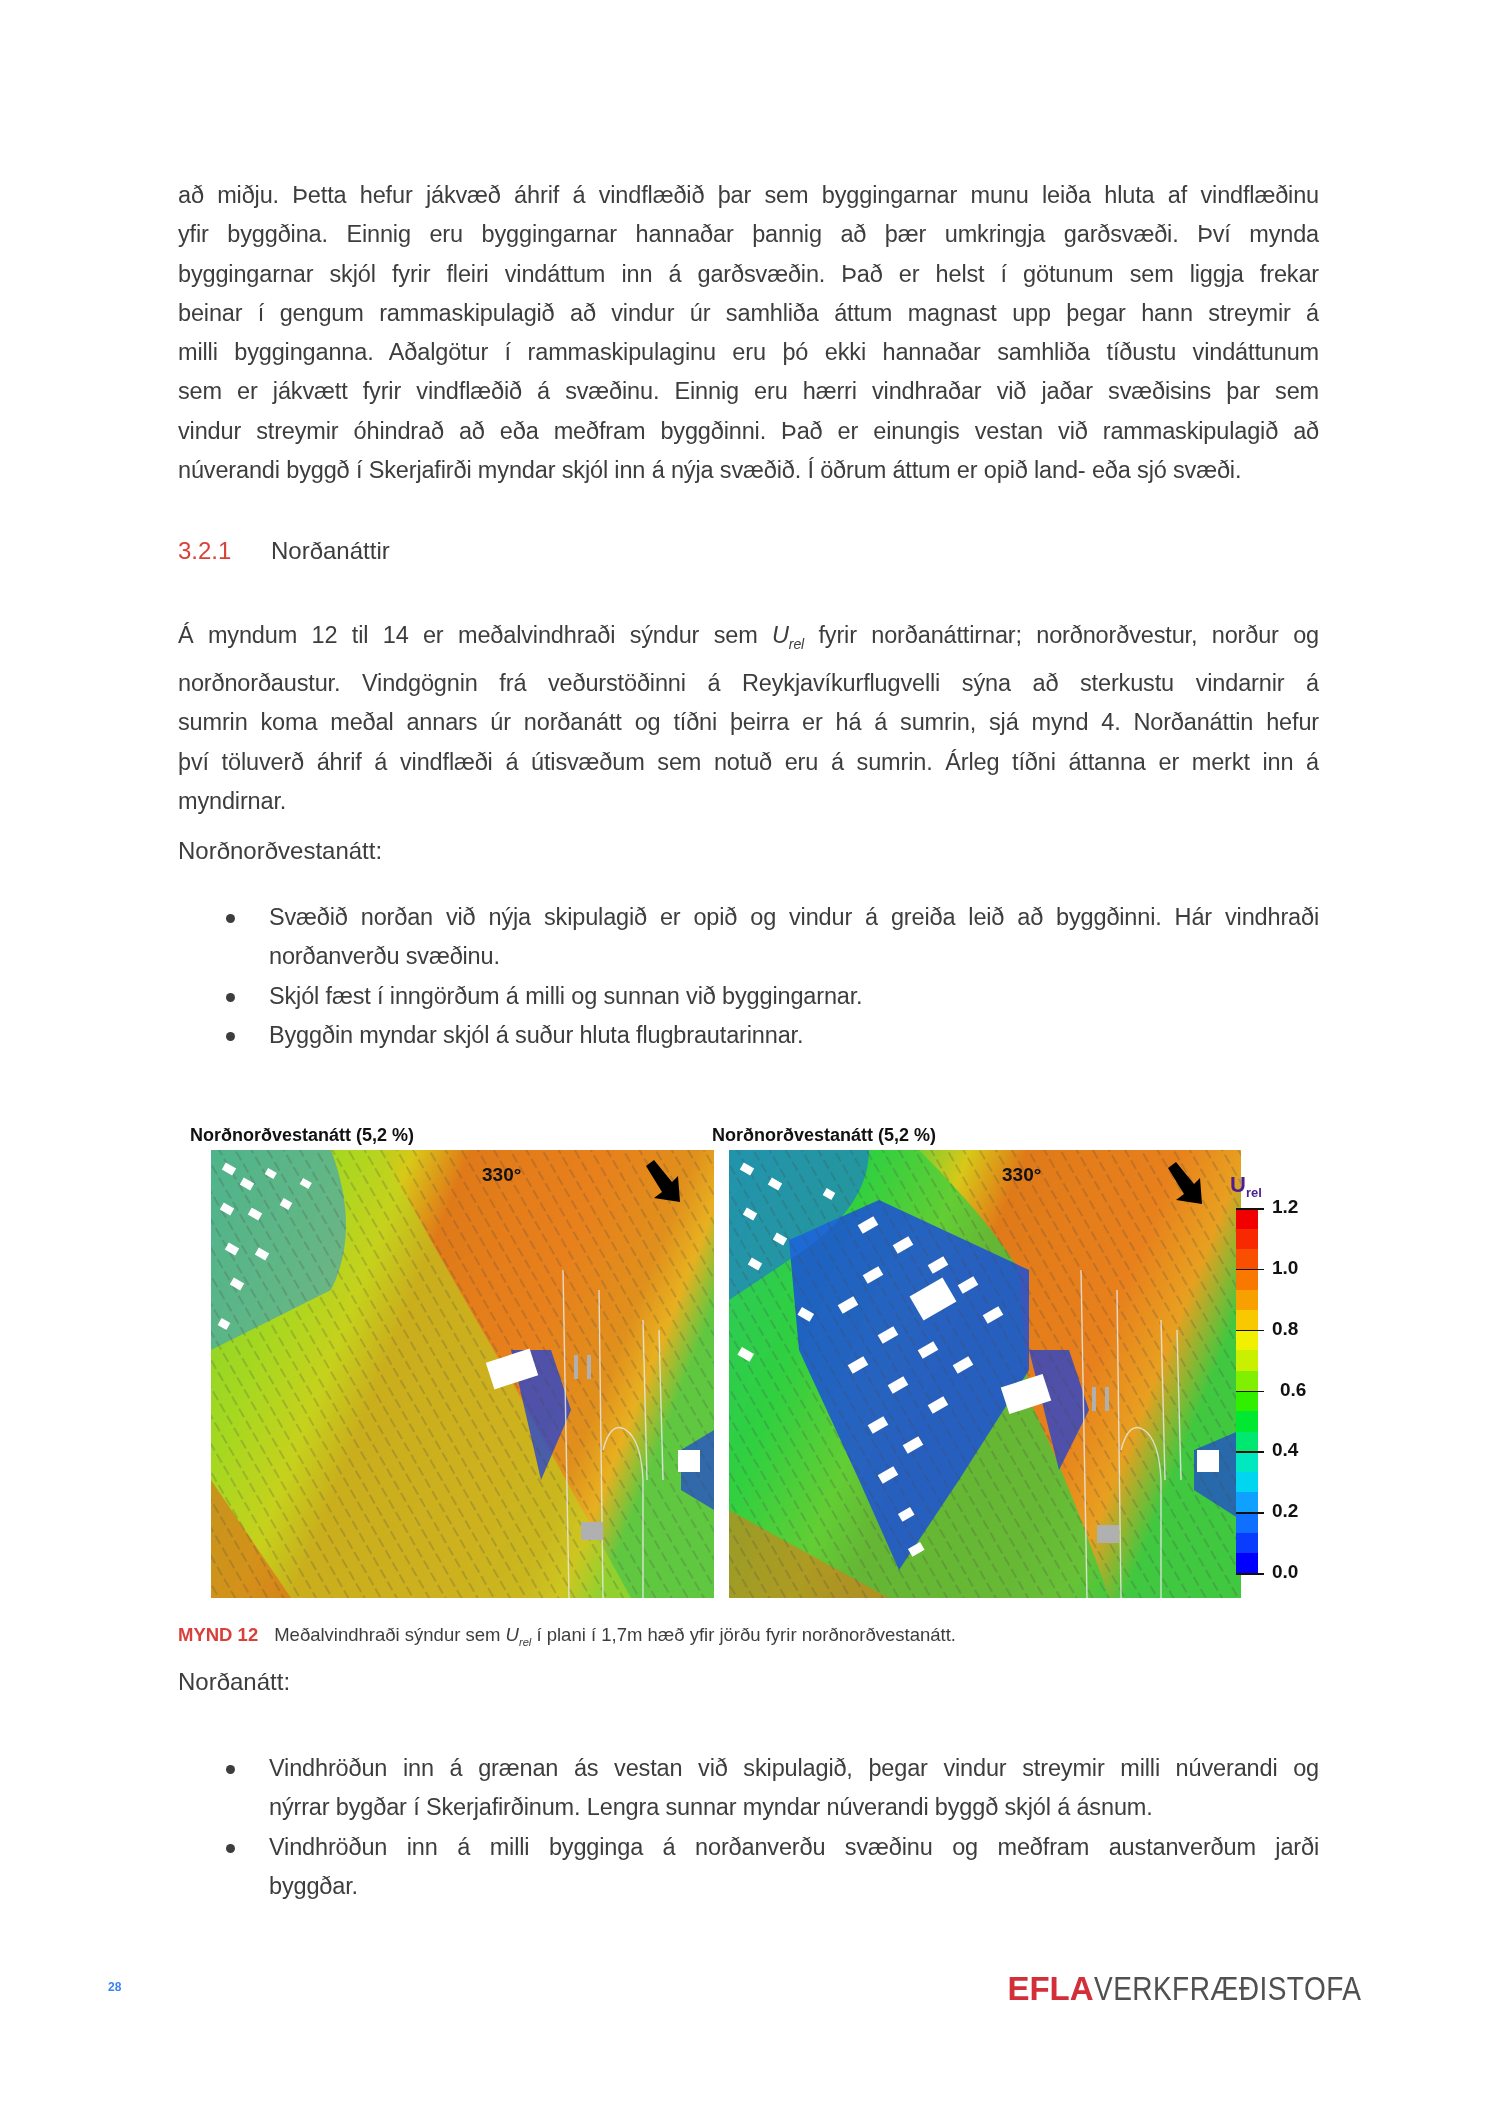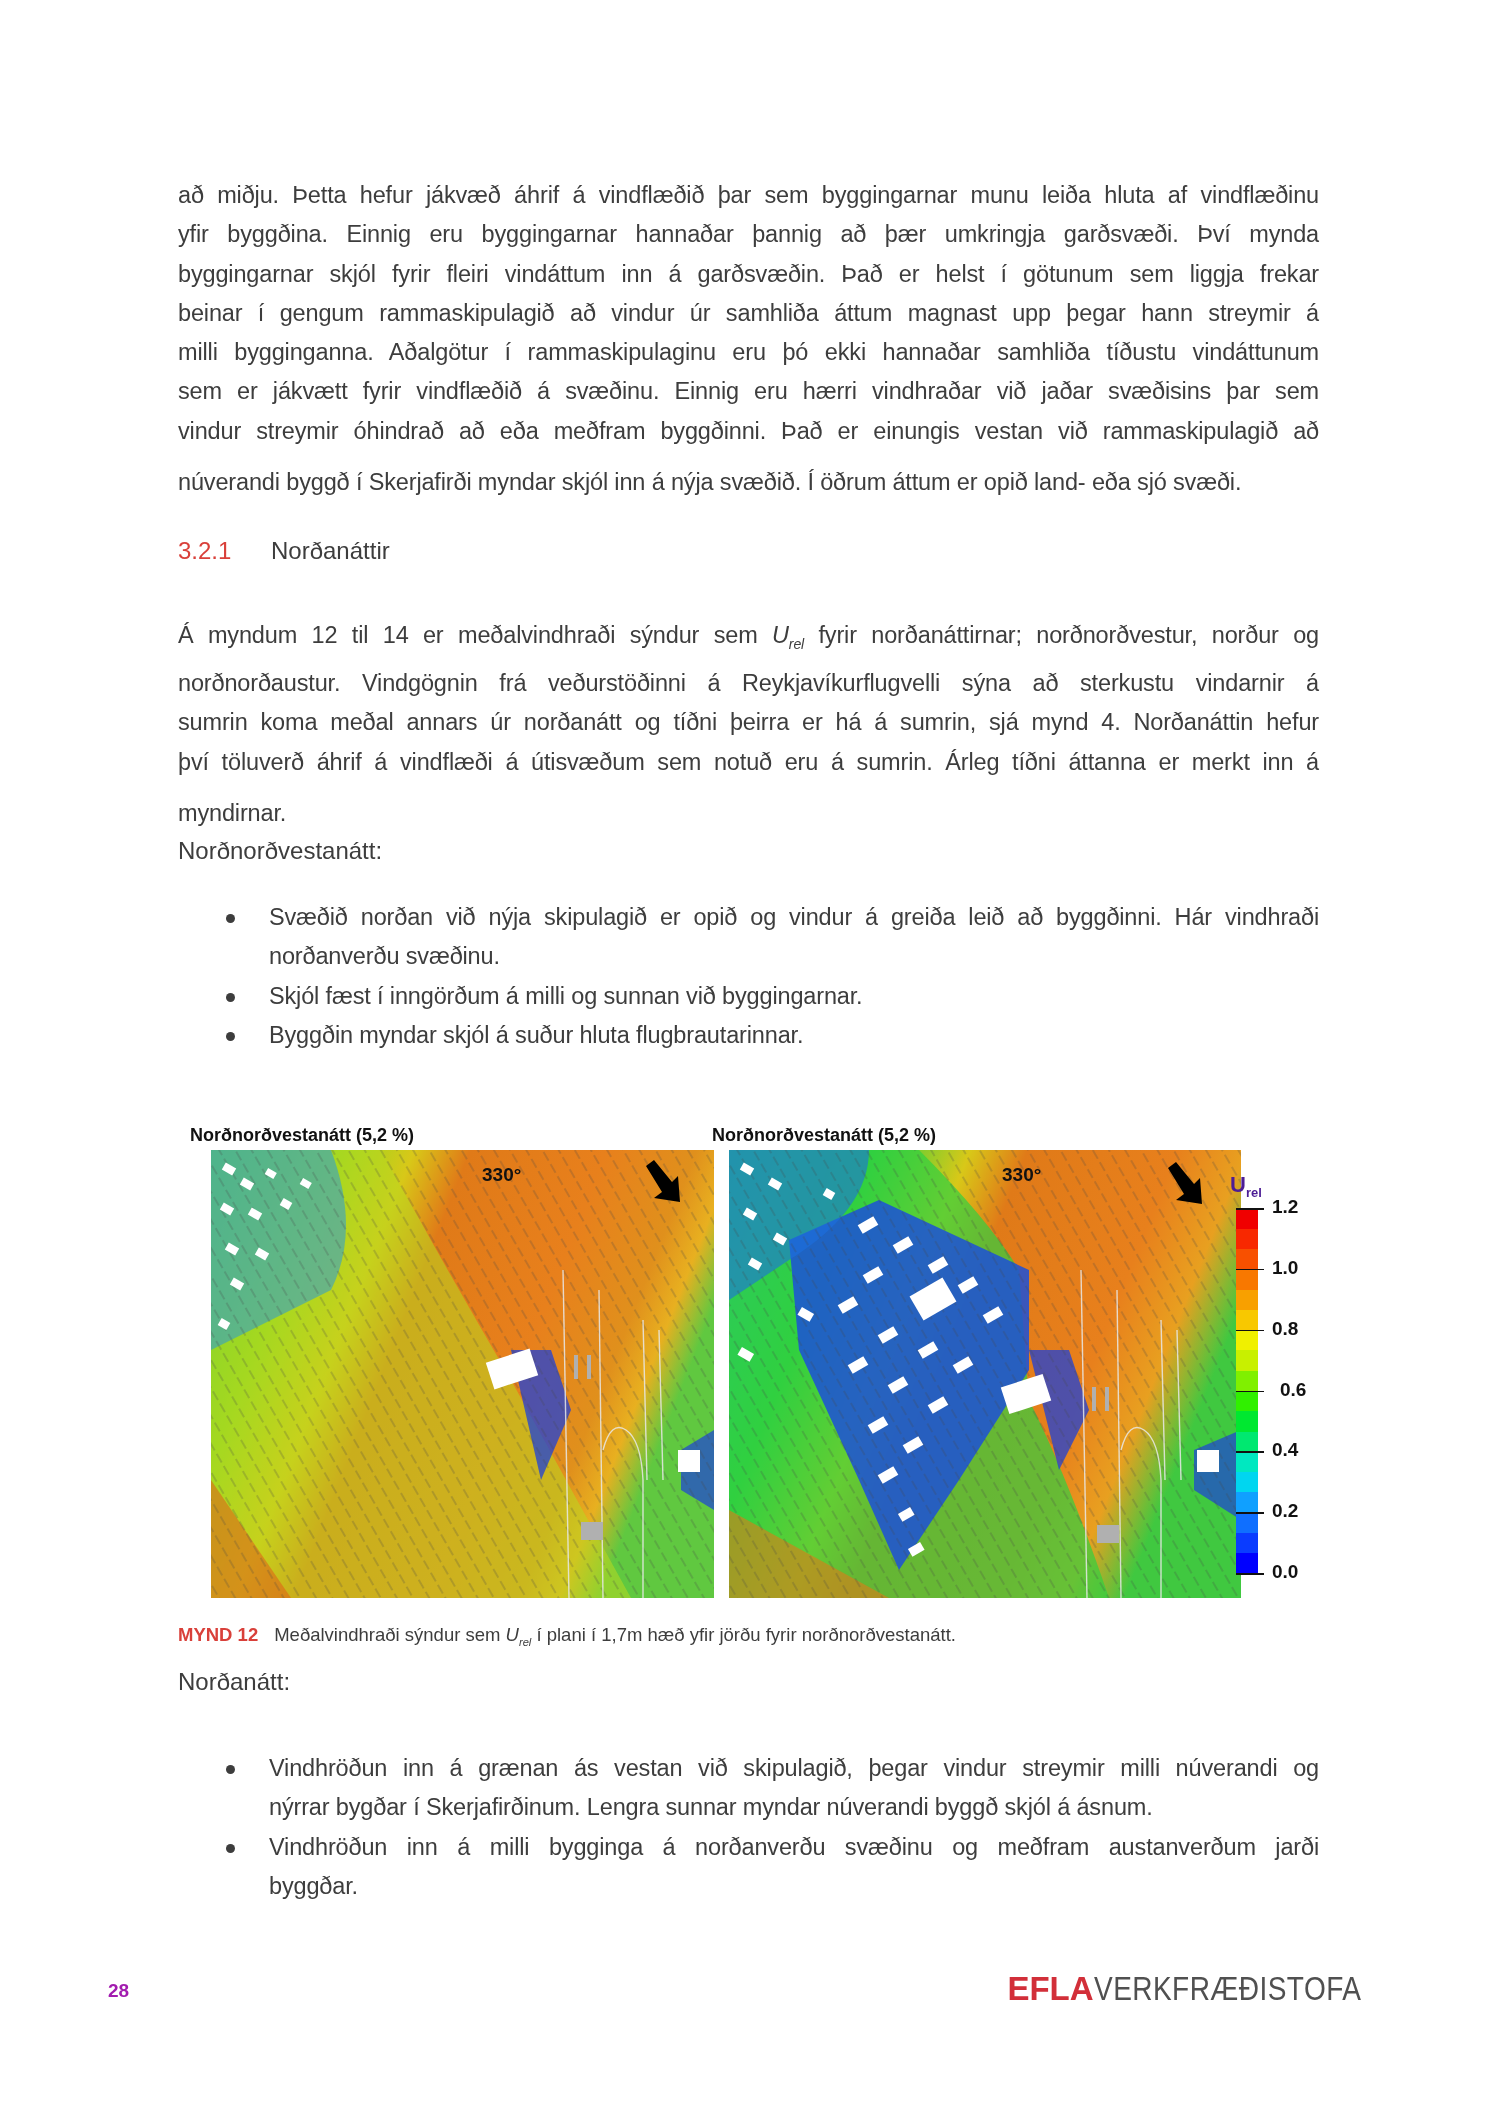--- a/index.html
+++ b/index.html
@@ -2,41 +2,41 @@
 <html><head>
 <meta charset="utf-8">
 <style>
   html, body { margin: 0; padding: 0; background: #ffffff; }
   body { width: 1500px; height: 2122px; position: relative; overflow: hidden;
          font-family: "Liberation Sans", sans-serif; color: #3c3c3c; }
   .page { position: absolute; left: 0; top: 0; width: 1500px; height: 2122px; }
   .para { position: absolute; left: 178px; width: 1141px; font-size: 23.5px; line-height: 39.3px;
           text-align: justify; color: #3d3d3d; letter-spacing: -0.15px; }
   .para .line { display: block; text-align: justify; text-align-last: justify; white-space: nowrap; }
-  .para .line.last { text-align-last: left; margin-top: 12px; }
+  .para .line.last { text-align-last: left; }
   .heading { position: absolute; left: 178px; top: 537px; font-size: 24px; color: #3d3d3d; }
   .heading .num { color: #d9403a; display: inline-block; width: 93px; }
   .label { position: absolute; left: 178px; font-size: 24px; color: #3d3d3d; }
   ul.bullets { position: absolute; left: 178px; width: 1141px; margin: 0; padding: 0; list-style: none;
                font-size: 23.5px; line-height: 39.3px; color: #3d3d3d; letter-spacing: -0.15px; }
   ul.bullets li { position: relative; padding-left: 91px; }
   ul.bullets li .bullet { position: absolute; left: 48px; top: 16px; width: 9px; height: 9px; border-radius: 50%; background: #3d3d3d; }
   ul.bullets li .line { display: block; text-align: justify; text-align-last: justify; white-space: nowrap; }
   ul.bullets li .line.last { text-align-last: left; }
   .fig-title { position: absolute; font-size: 18px; font-weight: bold; color: #111; }
   .map { position: absolute; overflow: hidden; padding-left: 27px; }
   .map svg { display: block; }
   .angle { position: absolute; font-size: 19px; font-weight: bold; color: #111; }
   .colorbar { position: absolute; left: 1236px; top: 1208px; width: 22px; height: 365px; }
   .cb-title { position: absolute; left: 1230px; top: 1172px; font-size: 22px; font-weight: bold; color: #4c1d95; }
   .cb-title sub { font-size: 13px; }
   .cb-tick { position: absolute; left: 1272px; font-size: 19px; font-weight: bold; color: #111; }
   .caption { position: absolute; left: 178px; top: 1624px; font-size: 18.5px; color: #3d3d3d; }
   .caption .fig-num { color: #d9403a; font-weight: bold; margin-right: 16px; }
-  .footer-page { position: absolute; left: 108px; top: 1980px; font-size: 19px; font-weight: bold; color: #a21caf; }
+  .footer-page { position: absolute; left: 108px; top: 1980px; font-size: 12px; font-weight: bold; color: #3b82f6; }
   .footer-logo { position: absolute; right: 92px; top: 1970px; font-size: 33px; letter-spacing: 0.5px; }
   .footer-logo .brand { color: #d22f39; font-weight: bold; letter-spacing: 0; }
   .footer-logo .rest { color: #505050; font-weight: normal; transform: scaleX(0.85); display: inline-block; transform-origin: left; }
   i.u { font-style: italic; }
   i.u sub { font-size: 0.6em; font-style: italic; }
 </style>
 </head>
 <body>
 
 <div class="page">

